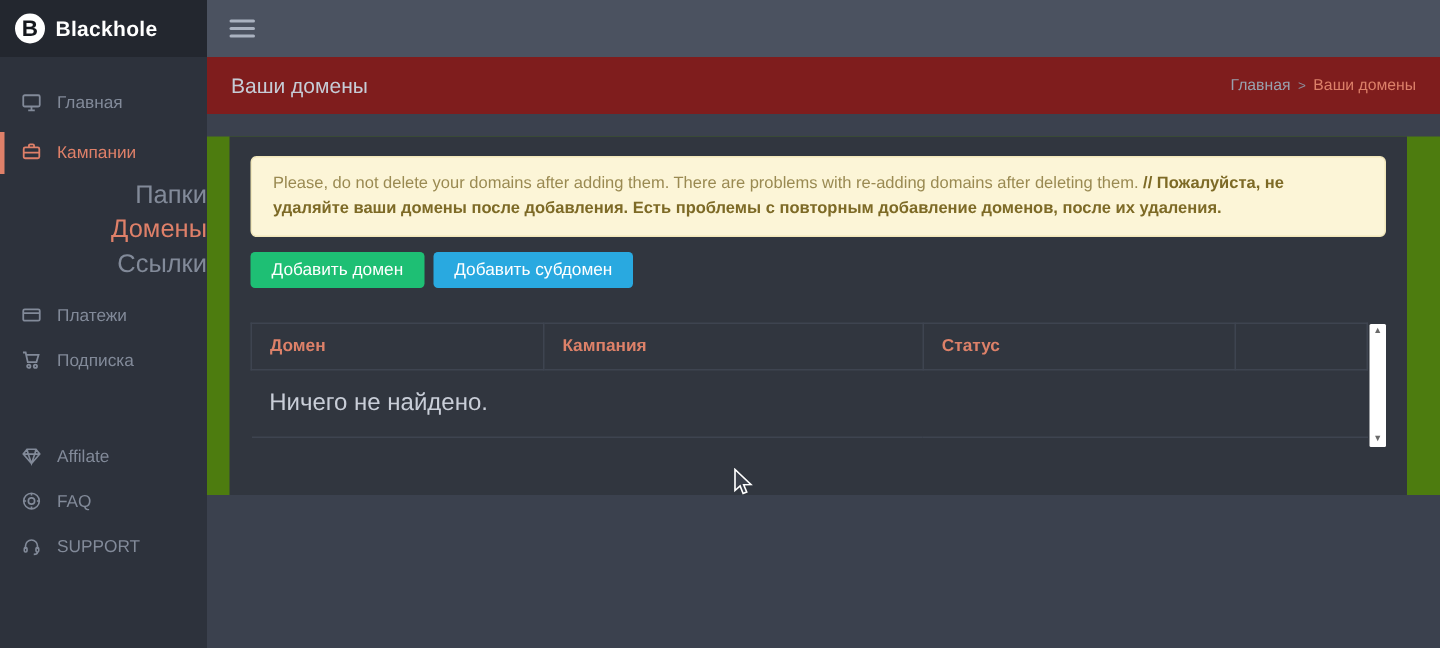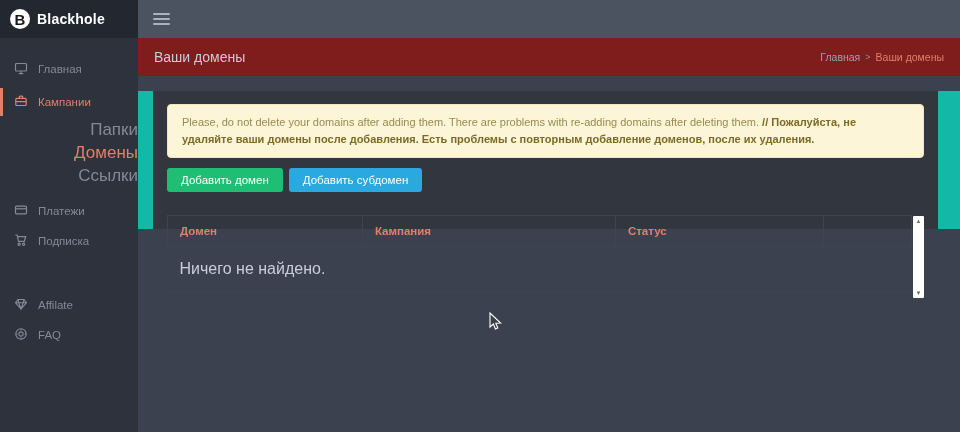--- a/index.html
+++ b/index.html
@@ -33,21 +33,21 @@
 
   
   .titlebar { position:absolute; left:138px; top:38px; width:822px; height:38px; background:#7f1d1d; display:flex; align-items:center; justify-content:space-between; padding:0 16px; }
   .page-title { color:#c6ccd6; font-size:14px; }
   .breadcrumb { font-size:10.5px; color:#99a1ae; display:flex; align-items:center; gap:5px; }
   .breadcrumb .sep { color:#8a92a0; font-size:9px; }
   .crumb-link { cursor:pointer; }
   .crumb-active { color:#dd8069; }
 
   
-  .content { position:absolute; left:138px; top:91px; width:822px; height:138px; background:#14b8a6; }
+  .content { position:absolute; left:138px; top:91px; width:822px; height:239px; background:#4d7c0f; }
   .card { position:absolute; left:15px; right:22px; top:0; bottom:0; background:#31363f; padding:13px 14px; }
 
   .alert { background:#fcf5d7; border:1px solid #f1e7ba; border-radius:4px; padding:9px 14px; font-size:11px; line-height:1.55; color:#9a8a52; margin-bottom:10px; }
   .alert b { color:#7d6a26; }
 
   .btn-row { display:flex; gap:6px; margin-bottom:23px; }
   .btn { border:none; border-radius:3px; color:#ffffff; font-size:11.5px; font-family:"Liberation Sans", sans-serif; padding:6px 14px; cursor:pointer; }
   .btn-green { background:#1ebf74; }
   .btn-blue { background:#29a9e0; }
 
@@ -135,20 +135,31 @@
         <span>
           <svg width="14" height="14" viewBox="0 0 14 14" fill="none" stroke="#828a99" stroke-width="1.1">
             <circle cx="7" cy="7" r="5.2"></circle>
               <circle cx="7" cy="7" r="2.1"></circle>
               <path d="M7 1.8v1.6M7 10.6v1.6M1.8 7h1.6M10.6 7h1.6"></path>
           </svg>
         </span>
         <span>FAQ</span>
       </div>
 
+      <div class="menu-item">
+        <span>
+          <svg width="14" height="14" viewBox="0 0 14 14" fill="none" stroke="#828a99" stroke-width="1.1">
+            <path d="M3 9V7a4 4 0 0 1 8 0v2"></path>
+              <rect x="2.2" y="8" width="1.8" height="3" rx=".8"></rect>
+              <rect x="10" y="8" width="1.8" height="3" rx=".8"></rect>
+              <path d="M11 11q0 1.6-2.5 1.6"></path>
+          </svg>
+        </span>
+        <span>SUPPORT</span>
+      </div>
 
     </div>
   </div>
 
   <div class="topbar">
     <div class="hamburger">
         <div></div>
         <div></div>
         <div></div>
       </div>

